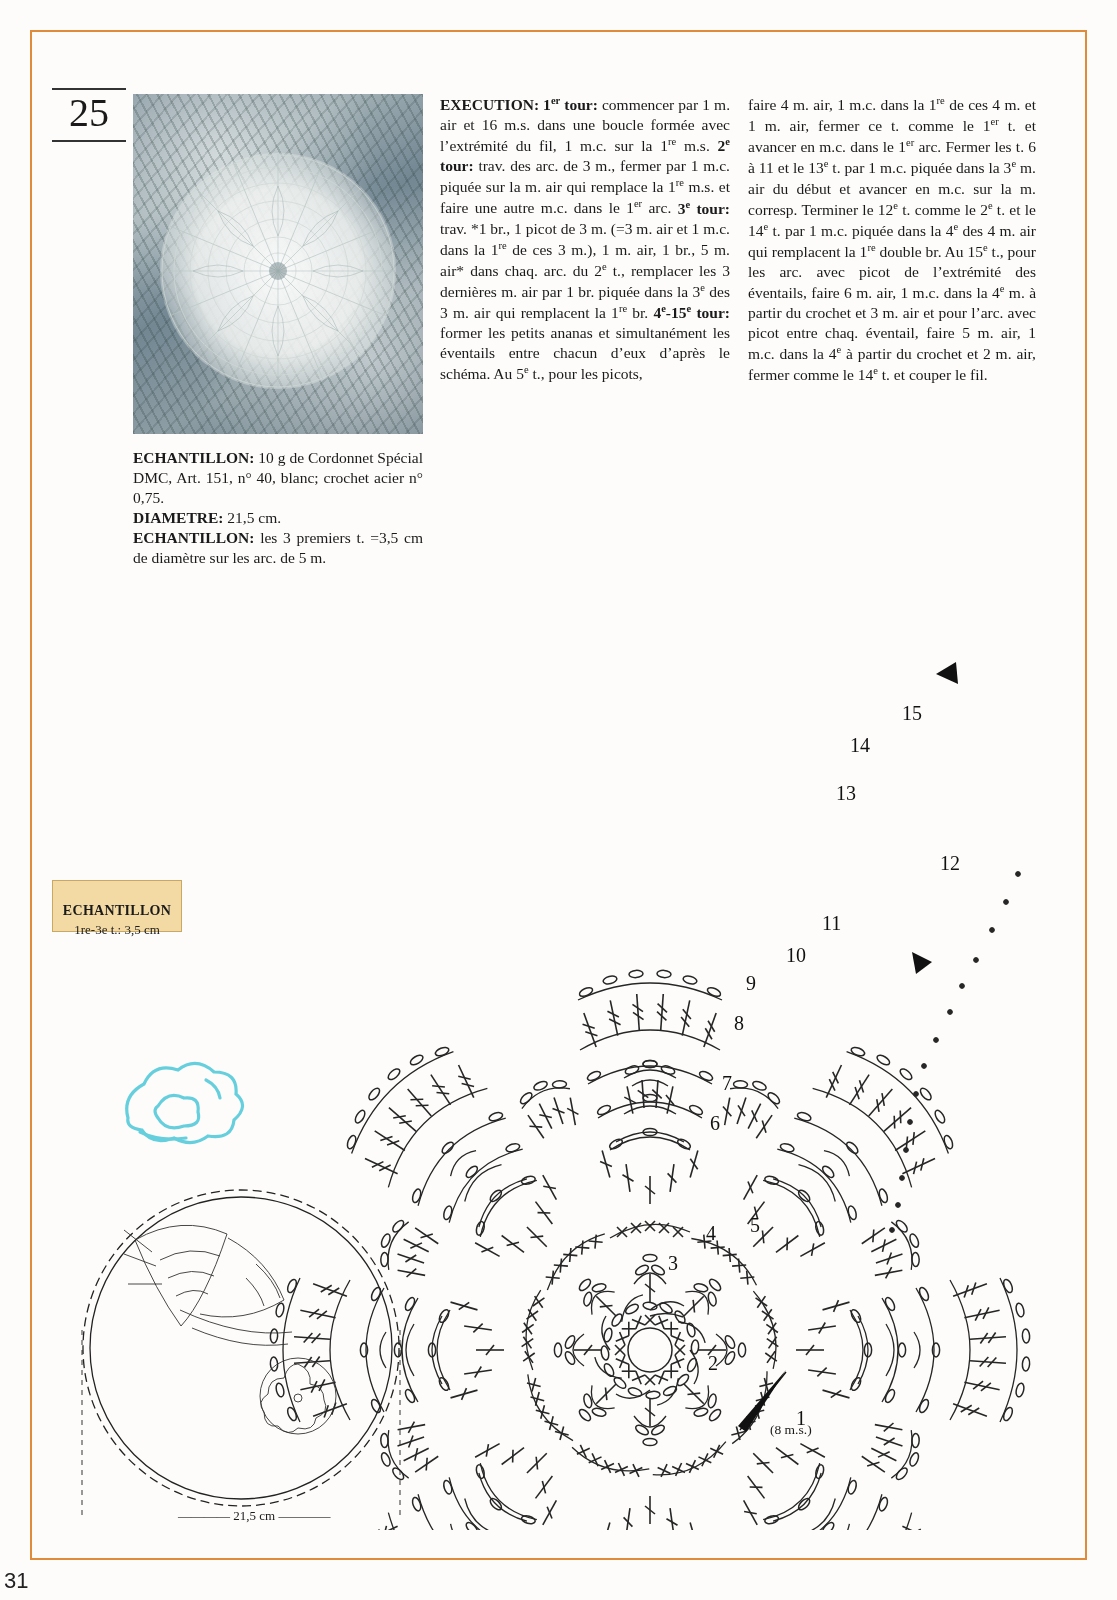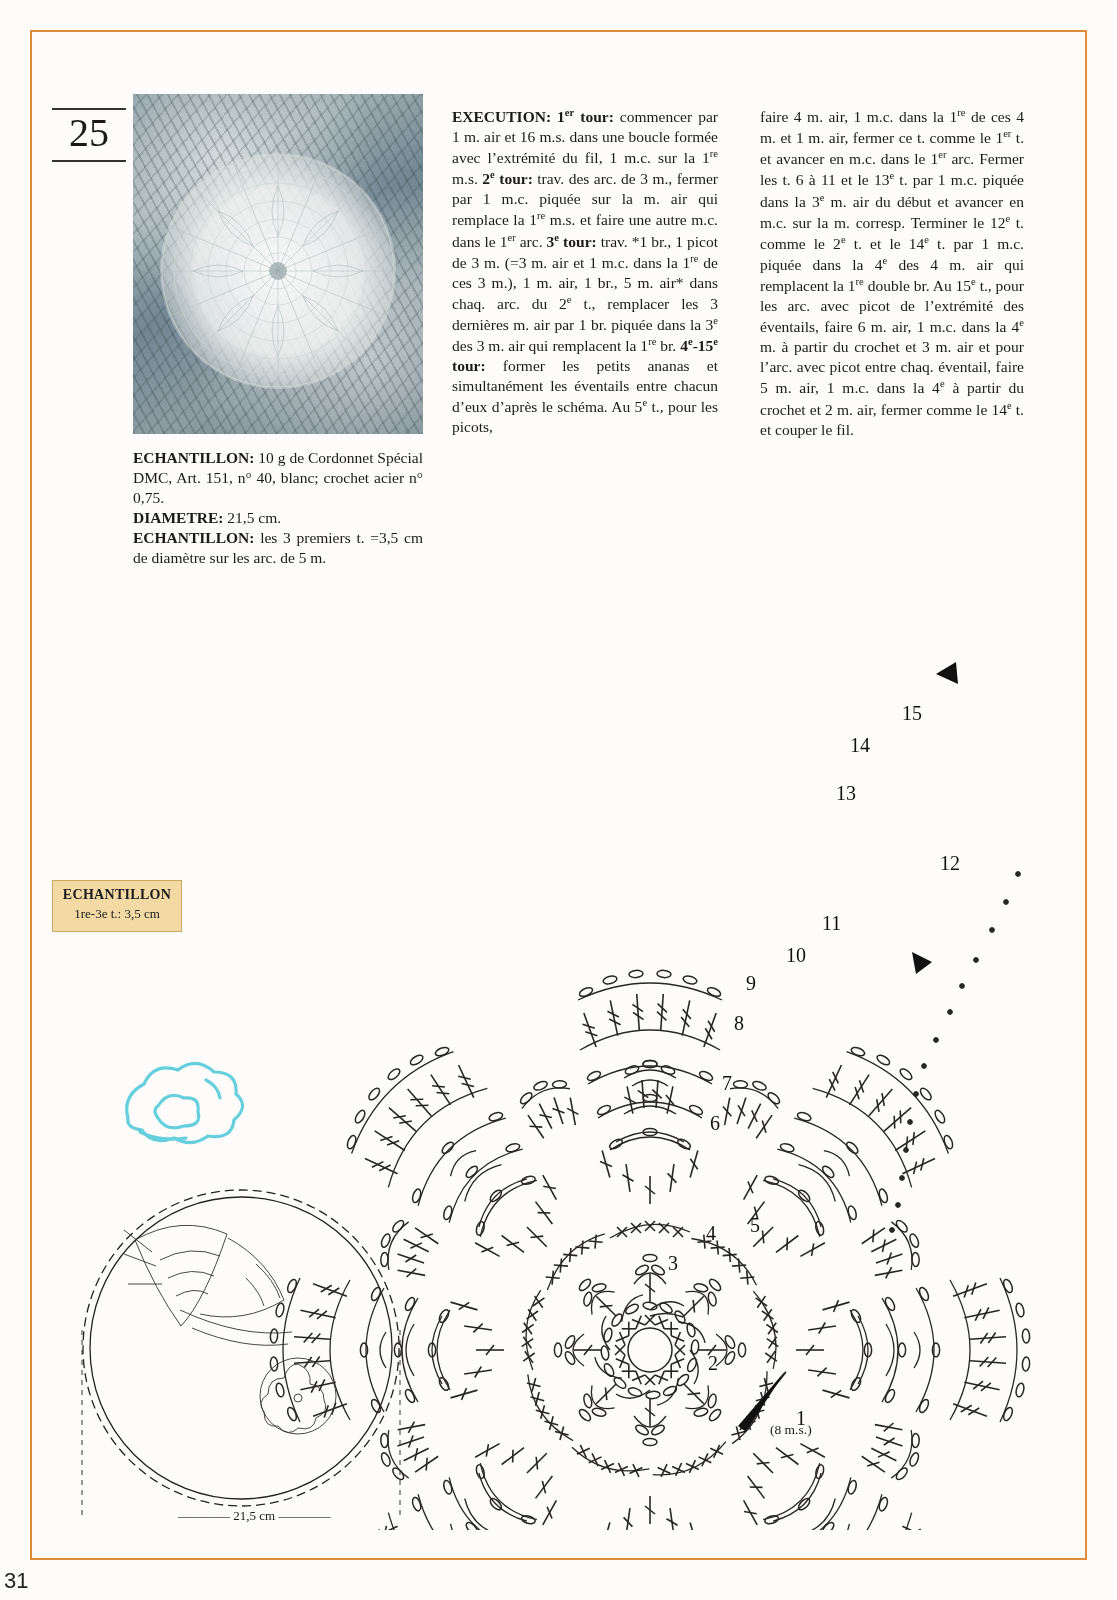--- a/index.html
+++ b/index.html
@@ -36,21 +36,21 @@
     bottom: 6px;
     font-size: 22px;
     font-family: "Liberation Sans", sans-serif;
     color: #222;
   }
 
   
   .model-num {
     position: absolute;
     left: 52px;
-    top: 108px;
+    top: 88px;
     width: 74px;
     padding: 2px 0 6px 0;
     text-align: center;
     font-size: 40px;
     font-family: "Liberation Serif", serif;
     border-top: 2px solid #333;
     border-bottom: 2px solid #333;
     line-height: 1.05;
   }
 
@@ -94,21 +94,21 @@
   .col {
     position: absolute;
     font-size: 15.5px;
     line-height: 1.29;
     text-align: justify;
     font-family: "Liberation Serif", serif;
   }
   .col b { font-weight: bold; }
   .col-mid { left: 440px; top: 94px; width: 290px; }
   .col-right { left: 748px; top: 94px; width: 288px; }
-  .col p { margin: 12px; }
+  .col p { margin: 0; }
   sup { font-size: 0.68em; vertical-align: super; }
 
   .supplies {
     position: absolute;
     left: 133px;
     top: 448px;
     width: 290px;
     font-size: 15.5px;
     line-height: 1.29;
     text-align: justify;
@@ -120,21 +120,21 @@
   .ech-tag {
     position: absolute;
     left: 52px;
     top: 880px;
     width: 130px;
     height: 52px;
     background: #f3d9a4;
     border: 1px solid #c9a863;
     font-family: "Liberation Serif", serif;
     text-align: center;
-    padding-top: 6px;
+    padding-top: 22px;
     box-sizing: border-box;
   }
   .ech-tag .l1 { font-size: 14px; font-weight: bold; letter-spacing: .3px; }
   .ech-tag .l2 { font-size: 13px; margin-top: 3px; }
 
   
   .chart-area {
     position: absolute;
     left: 150px;
     top: 470px;

